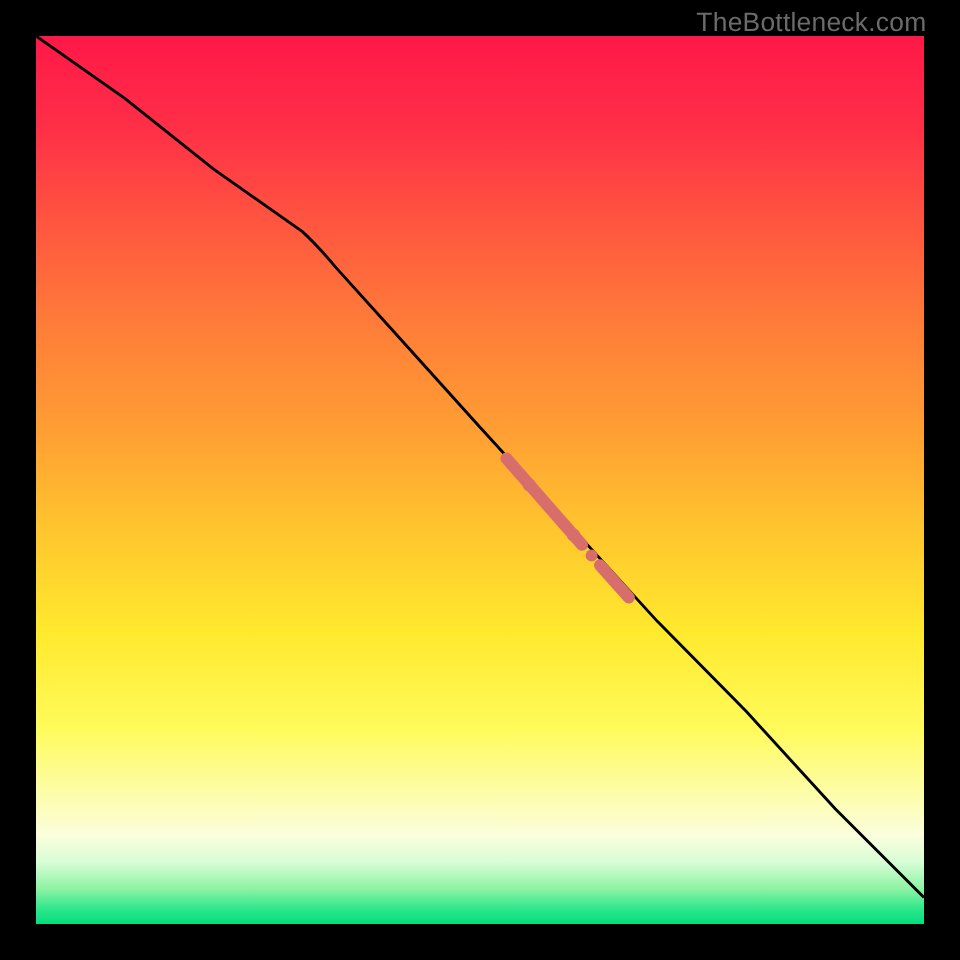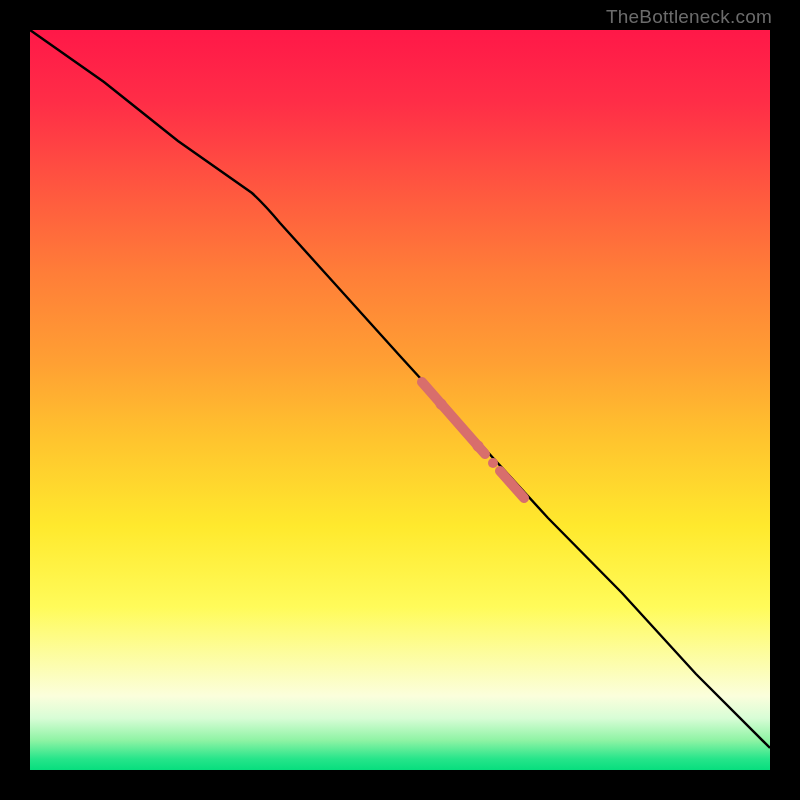--- a/index.html
+++ b/index.html
@@ -46,21 +46,21 @@
     left: 0;
     top: 0;
     width: 740px;
     height: 740px;
   }
   .watermark {
     position: absolute;
     top: 6px;
     right: 28px;
     color: #6b6b6b;
-    font-size: 19px;
+    font-size: 22px;
     font-weight: 500;
     letter-spacing: 0.2px;
     user-select: none;
     margin-left: 34px;
   }
 </style>
 </head>
 <body>
 
 <div class="stage">

